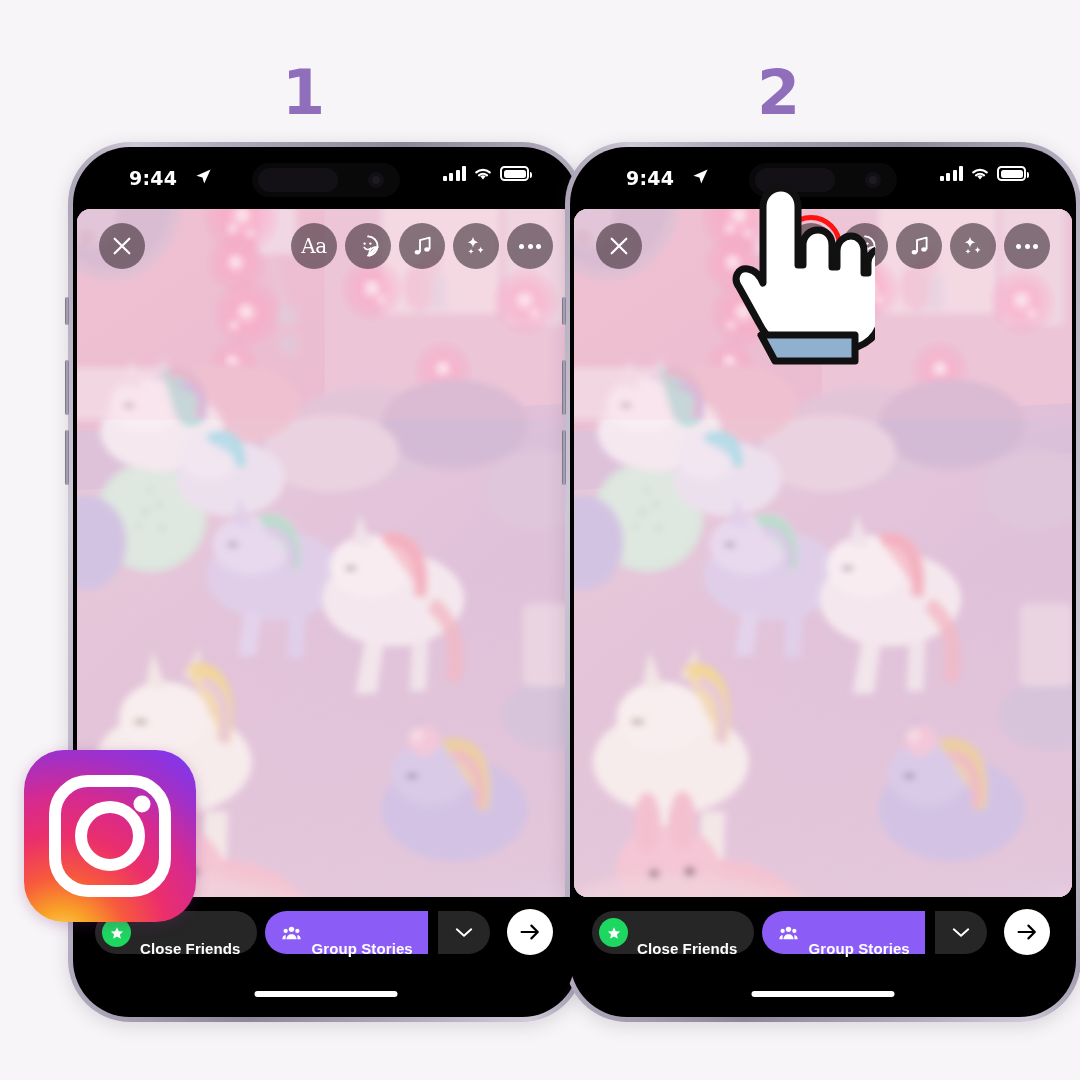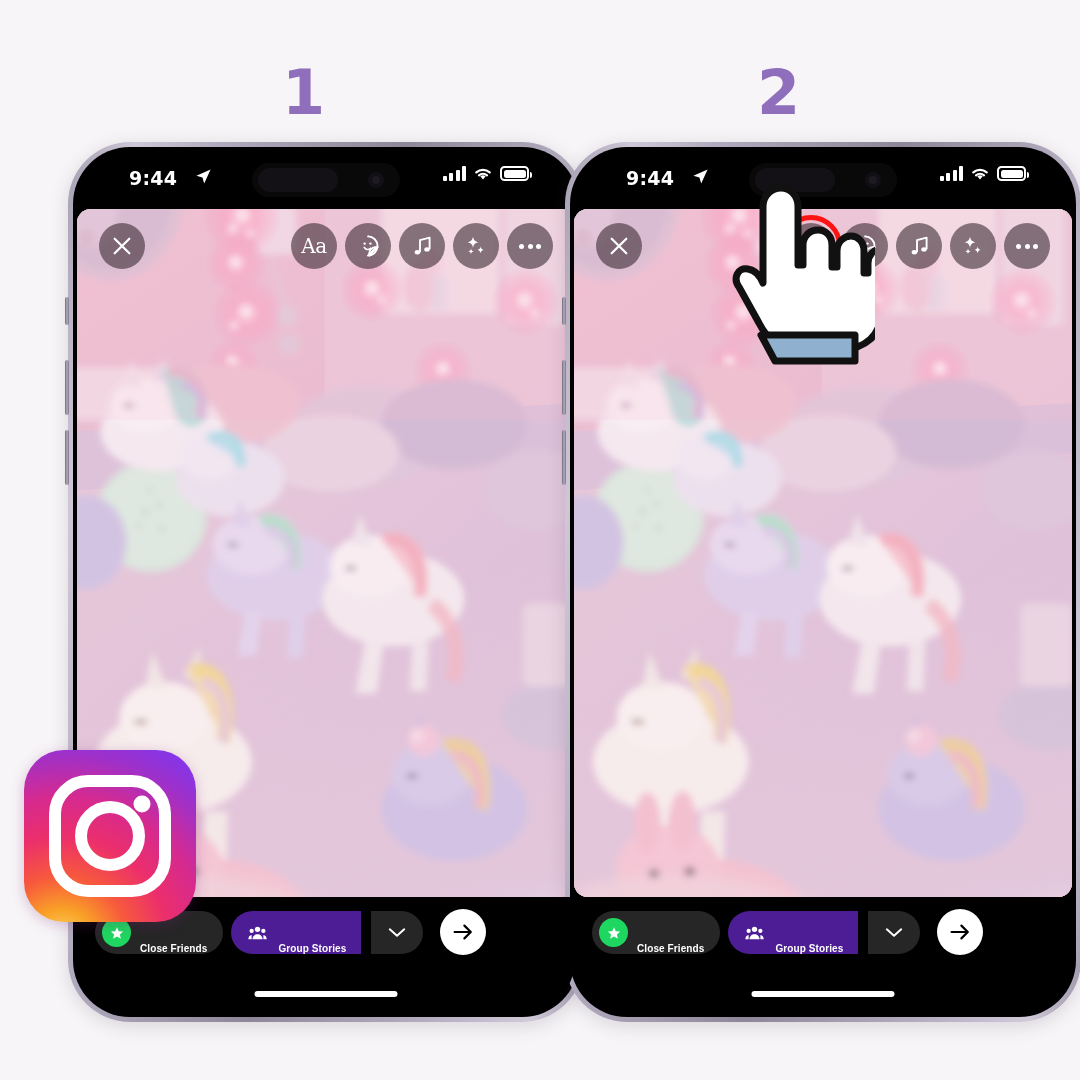--- a/index.html
+++ b/index.html
@@ -147,27 +147,27 @@
   .bottombar{
     position:absolute; left:0; bottom:0; width:100%; height:116px;
     background:#000; z-index:25;
     display:flex; align-items:flex-start; padding:14px 18px 0 18px; gap:8px;
   }
   .chip{
     height:43px; border-radius:22px; background:#262626;
     display:flex; align-items:center; gap:9px;
     padding:0 16px 0 7px;
   }
-  .chip-label{ color:#fff; font-size:10px; font-weight:bold; white-space:nowrap; letter-spacing:.1px;margin-top:32px; }
+  .chip-label{ color:#fff; font-size:15px; font-weight:bold; white-space:nowrap; letter-spacing:.1px;margin-top:32px; }
   .star-badge{
     width:29px; height:29px; border-radius:50%; background:#1ed760;
     display:flex; align-items:center; justify-content:center;
   }
   .chip-group{
-    height:43px; background:#4c1d95; border-radius:22px 0 0 22px;
+    height:43px; background:#8b5cf6; border-radius:22px 0 0 22px;
     display:flex; align-items:center; gap:11px; padding:0 15px 0 17px;
   }
   .chip-caret{
     height:43px; width:52px; background:#262626; border-radius:0 22px 22px 0;
     display:flex; align-items:center; justify-content:center;
     margin-left:2px;
   }
   .send-btn{
     width:46px; height:46px; border-radius:50%; background:#fff;
     display:flex; align-items:center; justify-content:center;

